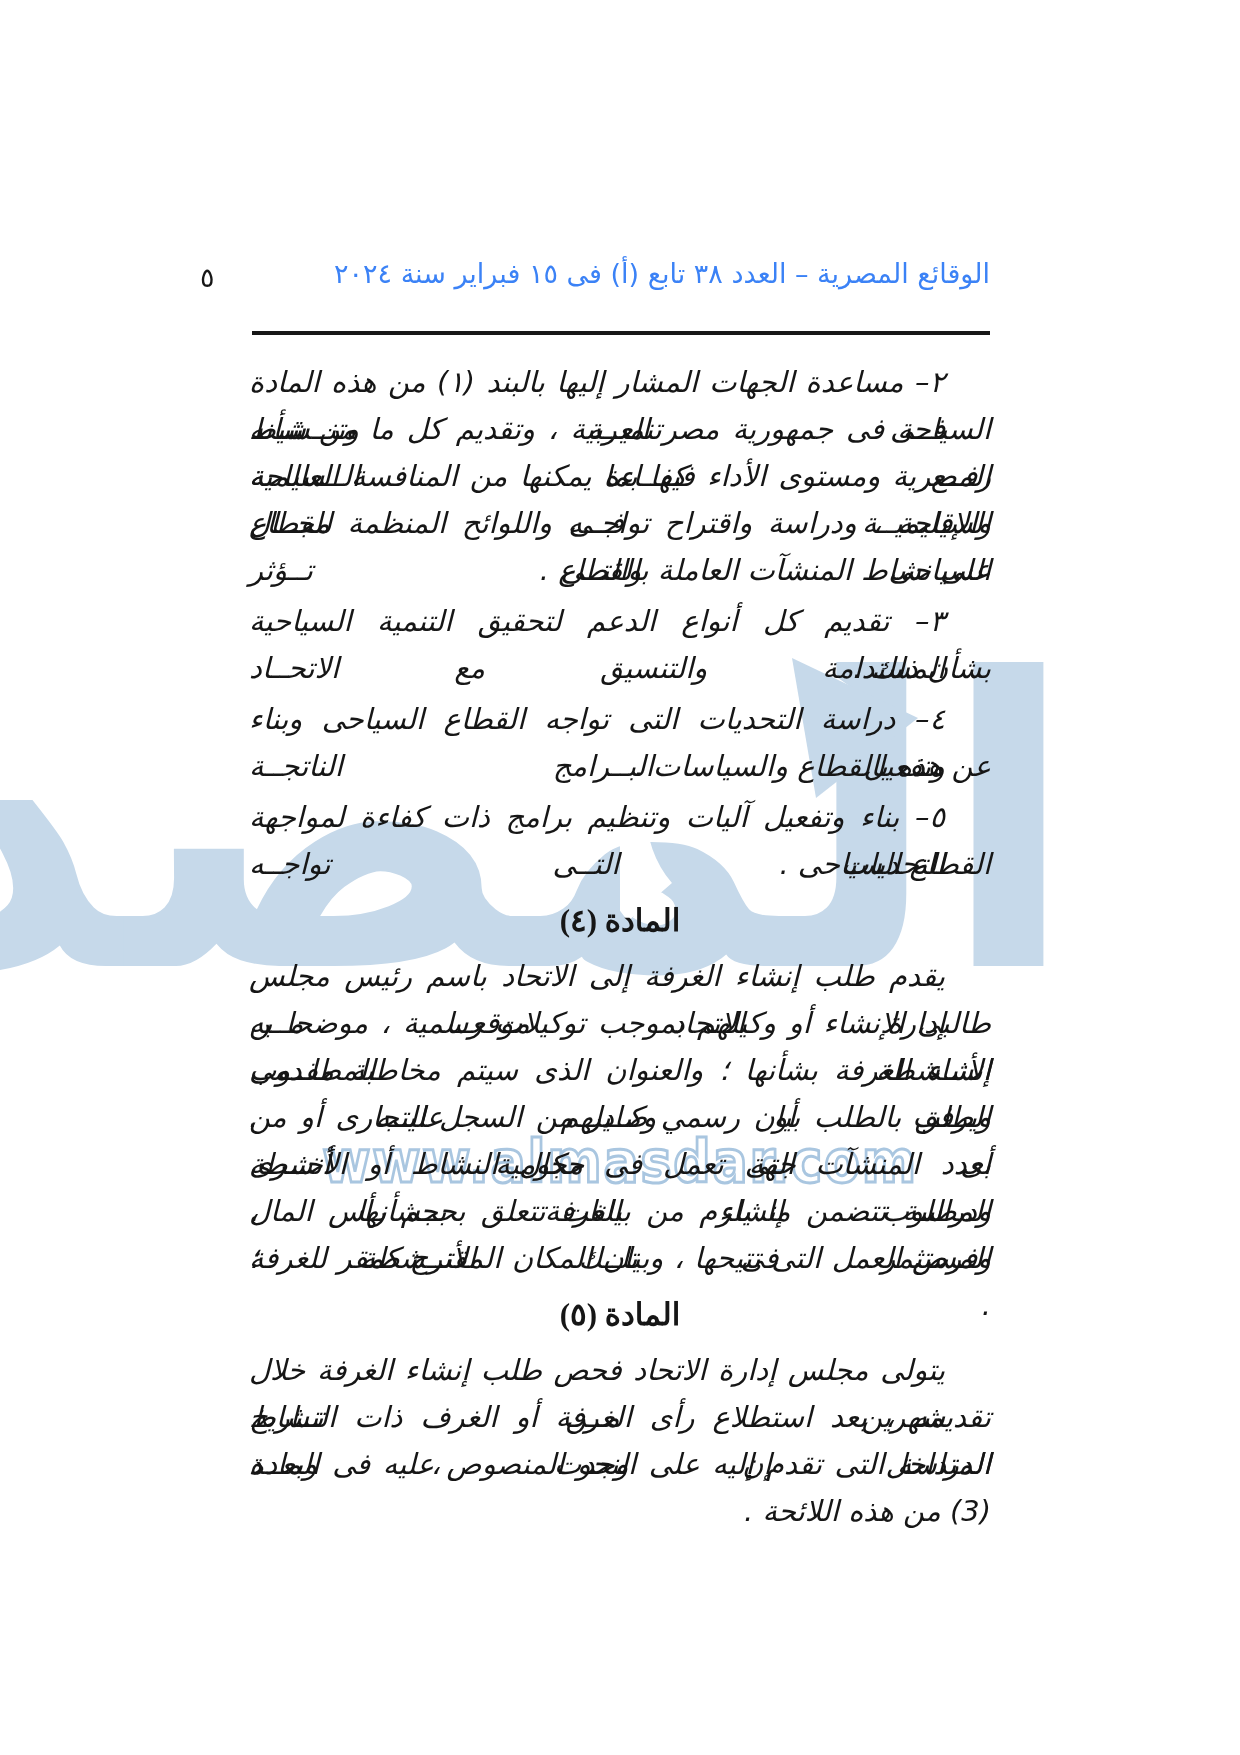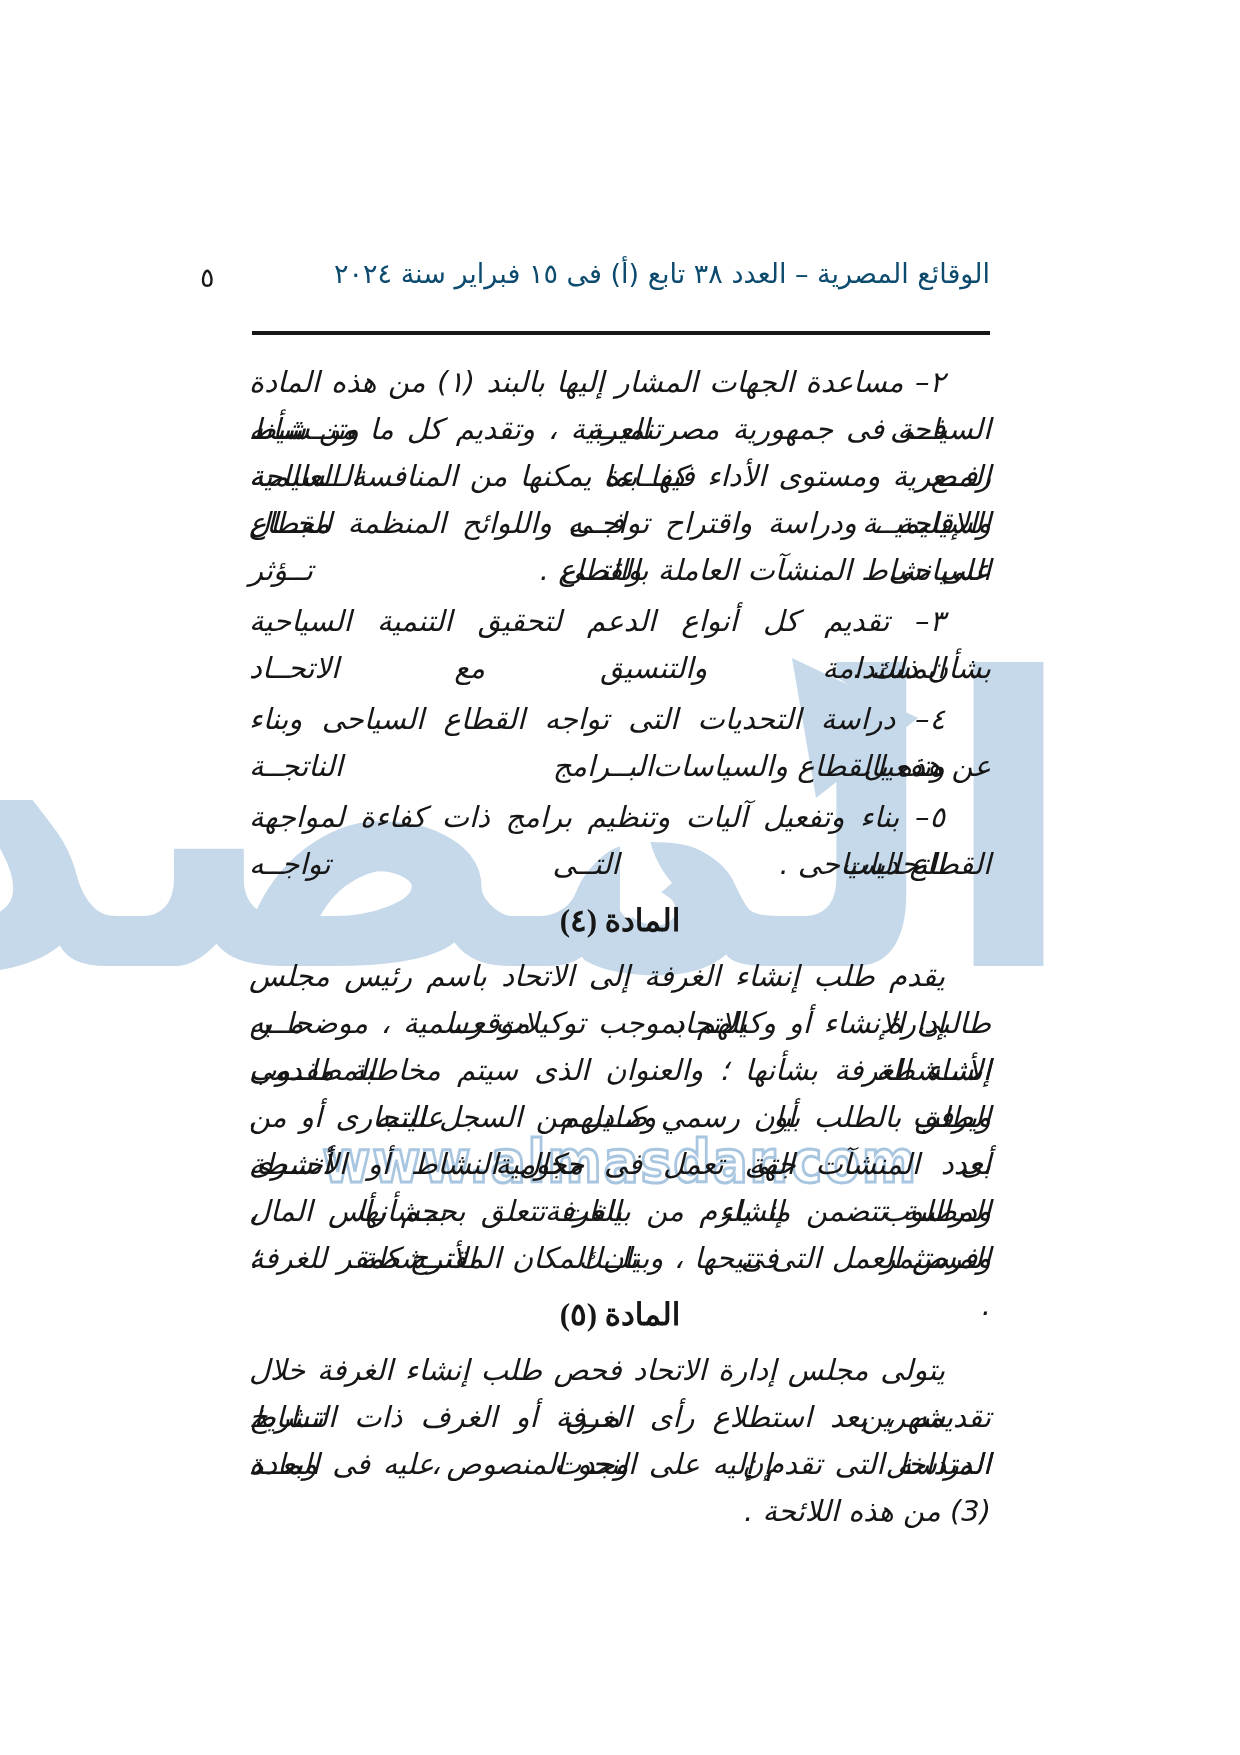--- a/index.html
+++ b/index.html
@@ -13,21 +13,21 @@
     direction:rtl;
   }
   
   .header-title{
     position:absolute;
     top:258px;left:250px;width:740px;
     font-size:27px;
     text-align:right;
     direction:rtl;
     white-space:nowrap;
-    color:#0c4a6e;
+    color:#3b82f6;
     z-index:3;
   }
   .page-num{
     position:absolute;
     top:262px;left:200px;
     font-size:27px;
     color:#161616;
     z-index:3;
   }
   .header-rule{

